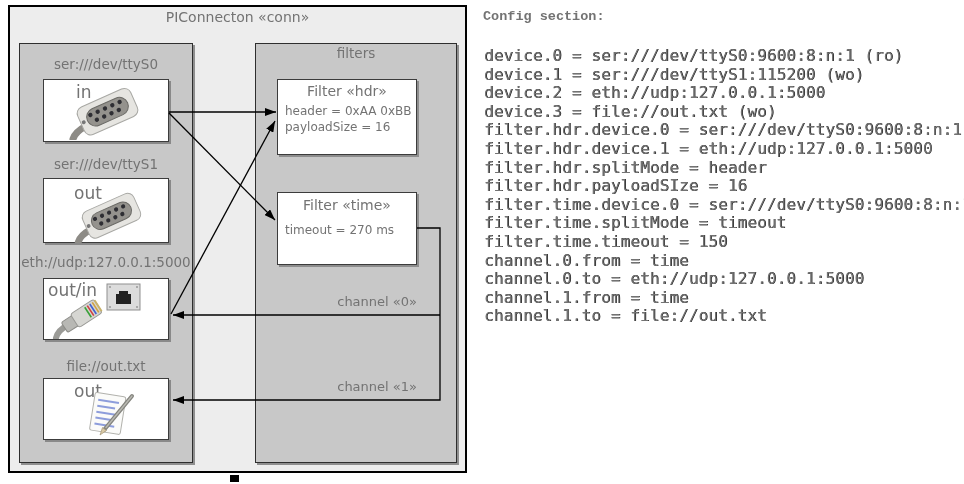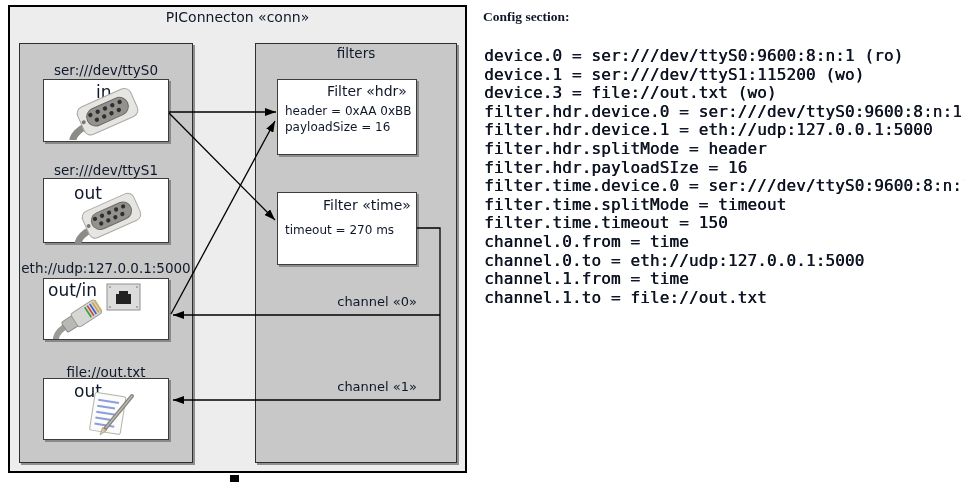--- a/index.html
+++ b/index.html
@@ -1,63 +1,63 @@
 <!DOCTYPE html>
 <html><head>
 <meta charset="utf-8">
 <style>
   html,body{margin:0;padding:0;background:#fff;}
   .stage{position:relative;width:964px;height:484px;background:#ffffff;
-         font-family:"DejaVu Sans",sans-serif;color:#0f172a;overflow:hidden;}
+         font-family:"DejaVu Sans",sans-serif;color:#737373;overflow:hidden;}
   .abs{position:absolute;}
 
   
   .outer{left:8px;top:5px;width:455px;height:464px;border:2px solid #000;background:#ededed;}
   .diagram-title{left:8px;top:9px;width:459px;text-align:center;font-size:14px;white-space:nowrap;}
 
   
   .group{background:#c8c8c8;border:1px solid #2e2e2e;box-shadow:2px 2px 0 #8f8f8f;}
   .devices-group{left:19px;top:43px;width:172px;height:418px;}
   .filters-group{left:255px;top:43px;width:200px;height:418px;}
   .filters-title{left:256px;top:45px;width:200px;text-align:center;font-size:13.5px;}
 
-  .dev-label{left:19px;top:0;width:174px;text-align:center;font-size:13.5px;white-space:nowrap;line-height:15px;margin-top:6px;}
+  .dev-label{left:19px;top:0;width:174px;text-align:center;font-size:13.5px;white-space:nowrap;line-height:15px;}
   .dev-box{left:43px;width:124px;background:#fff;border:1px solid #3c3c3c;box-shadow:2px 2px 0 #898989;}
   .port{position:absolute;font-size:17px;line-height:18px;white-space:nowrap;}
 
   .filter-box{left:277px;width:138px;background:#fff;border:1px solid #3c3c3c;box-shadow:2px 2px 0 #8d8d8d;}
-  .filter-title{position:absolute;left:0;width:100%;text-align:center;font-size:14px;padding-left:20px;}
+  .filter-title{position:absolute;left:0;width:100%;text-align:center;font-size:14px;}
   .filter-attr{position:absolute;left:7px;font-size:12px;white-space:nowrap;}
 
   .channel-label{left:298px;width:119px;text-align:right;font-size:13px;white-space:nowrap;}
 
   .wires{left:0;top:0;width:964px;height:484px;pointer-events:none;}
 
   .tick{left:230px;top:475px;width:9px;height:7px;background:#000;}
 
   
   .config-heading{left:483px;top:9px;font-size:13.5px;font-weight:bold;white-space:nowrap;
-                  font-family:Liberation Serif, serif;}
+                  font-family:Liberation Mono, monospace;}
   .config-lines{left:484px;top:47px;width:480px;font-family:"DejaVu Sans Mono",monospace;
                 font-size:16px;line-height:18.6px;letter-spacing:0.12px;}
   .cfg-line{white-space:pre;height:18.6px;text-shadow:0.45px 0 0 #000;}
 </style>
 </head>
 <body>
 
 <div class="stage">
 
   <div class="abs outer"></div>
   <div class="abs diagram-title">PIConnecton «conn»</div>
 
   <div class="abs group devices-group"></div>
 
   <div class="abs dev-label" style="top:57px">ser:///dev/ttyS0</div>
   <div class="abs dev-box" style="top:79px;height:61px">
-    <span class="port" style="left:52px;top:3px">in</span>
+    <span class="port" style="left:32px;top:3px">in</span>
     <svg class="abs" style="left:24px;top:6px" width="78" height="54" viewBox="0 0 78 54">
       <path d="M18,40 Q7,46 5,53" stroke="#8d8b86" stroke-width="7" fill="none" stroke-linecap="round"></path>
       <g transform="rotate(-24 39 27)">
         <rect x="11" y="11" width="58" height="30" rx="7" fill="#e6e5e1" stroke="#a8a8a4"></rect>
         <rect x="18" y="17" width="44" height="18" rx="9" fill="#94928d" stroke="#6b6a66"></rect>
         <circle cx="23" cy="22" r="2.2" fill="#2e2e33"></circle>
           <circle cx="31" cy="22" r="2.2" fill="#2e2e33"></circle>
           <circle cx="39" cy="22" r="2.2" fill="#2e2e33"></circle>
           <circle cx="47" cy="22" r="2.2" fill="#2e2e33"></circle>
           <circle cx="55" cy="22" r="2.2" fill="#2e2e33"></circle>
@@ -164,20 +164,21 @@
     <polyline points="417,228 440,228 440,400 173,400" fill="none" stroke="#000" stroke-width="1.3" marker-end="url(#arr)"></polyline>
     <line x1="440" y1="315" x2="173" y2="315" stroke="#000" stroke-width="1.3" marker-end="url(#arr)"></line>
   </svg>
 
   <div class="abs tick"></div>
 
   <div class="abs config-heading">Config section:</div>
   <div class="abs config-lines">
     <div class="cfg-line">device.0 = ser:///dev/ttyS0:9600:8:n:1 (ro)</div>
     <div class="cfg-line">device.1 = ser:///dev/ttyS1:115200 (wo)</div>
+    <div class="cfg-line">device.2 = eth://udp:127.0.0.1:5000</div>
     <div class="cfg-line">device.3 = file://out.txt (wo)</div>
     <div class="cfg-line">filter.hdr.device.0 = ser:///dev/ttyS0:9600:8:n:1</div>
     <div class="cfg-line">filter.hdr.device.1 = eth://udp:127.0.0.1:5000</div>
     <div class="cfg-line">filter.hdr.splitMode = header</div>
     <div class="cfg-line">filter.hdr.payloadSIze = 16</div>
     <div class="cfg-line">filter.time.device.0 = ser:///dev/ttyS0:9600:8:n:1</div>
     <div class="cfg-line">filter.time.splitMode = timeout</div>
     <div class="cfg-line">filter.time.timeout = 150</div>
     <div class="cfg-line">channel.0.from = time</div>
     <div class="cfg-line">channel.0.to = eth://udp:127.0.0.1:5000</div>

